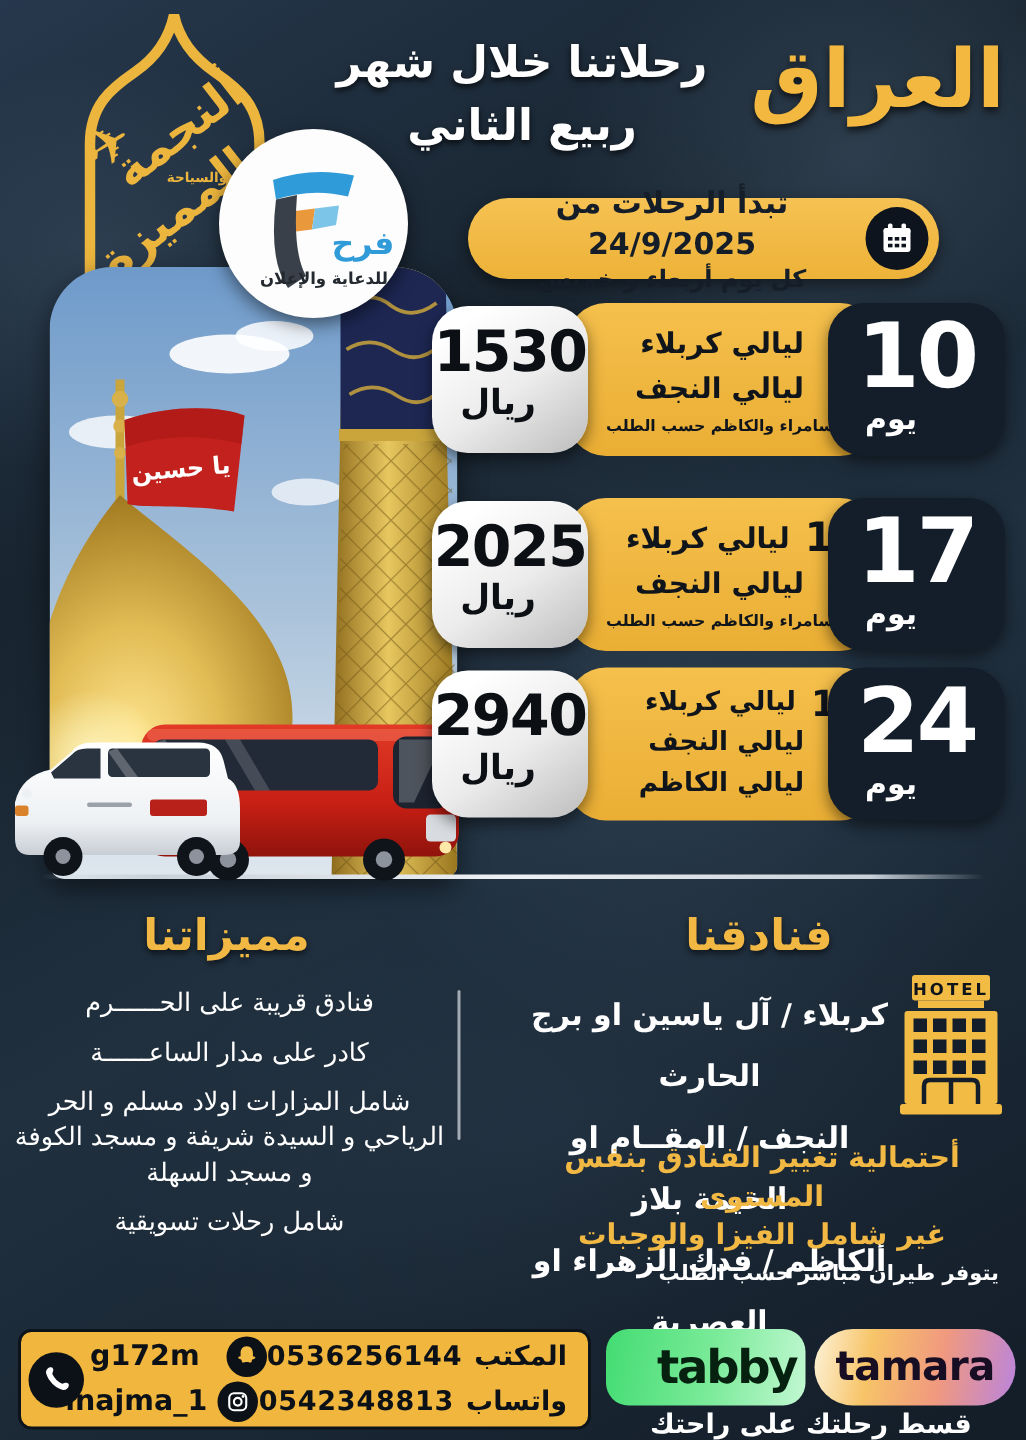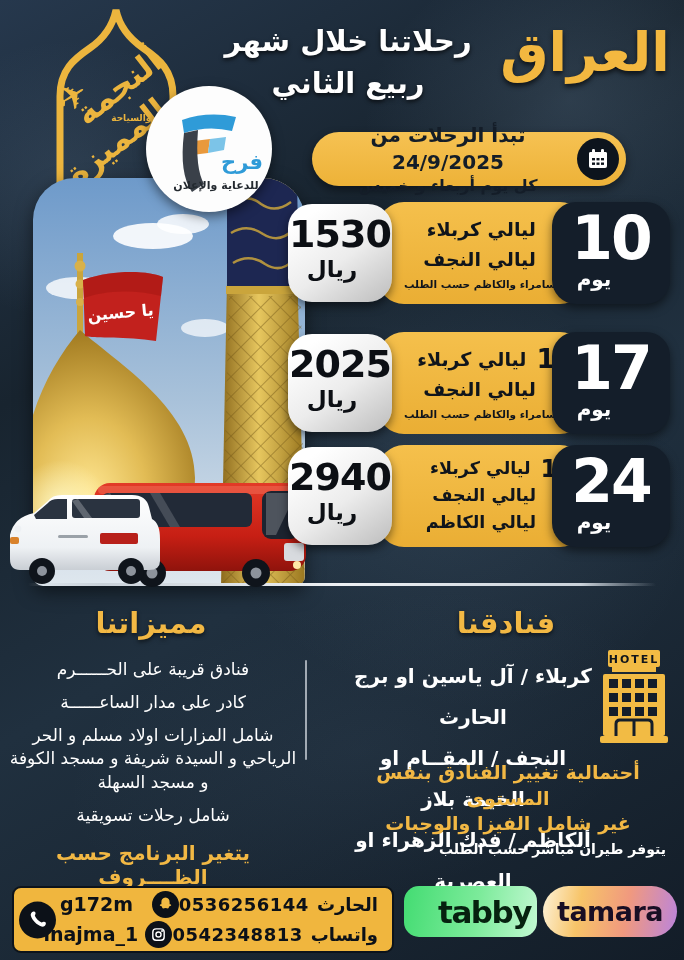--- a/index.html
+++ b/index.html
@@ -343,21 +343,20 @@
     </div>
   </div>
 
   <div class="features-title">مميزاتنا</div>
   <div class="features-list">
     <p>فنادق قريبة على الحــــــرم</p>
     <p>كادر على مدار الساعــــــة</p>
     <p>شامل المزارات اولاد مسلم و الحر الرياحي و السيدة شريفة و مسجد الكوفة و مسجد السهلة</p>
     <p>شامل رحلات تسويقية</p>
   </div>
-  <div class="features-highlight">يتغير البرنامج حسب الظــــروف</div>
 
   <div class="divider-v"></div>
 
   <div class="hotels-title">فنادقنا</div>
   <div class="hotels-list">
     <p>كربلاء / آل ياسين او برج الحارث</p>
     <p>النجف / المقــام او الخيمة بلاز</p>
     <p>ألكاظم / فدك الزهراء او العصرية</p>
   </div>
   <div class="hotel-icon">
@@ -389,21 +388,21 @@
   <div class="hotels-note-2">غير شامل الفيزا والوجبات</div>
   <div class="hotels-white-note">يتوفر طيران مباشر حسب الطلب</div>
 
   <div class="contact-box">
     <div class="phone-circle">
       <svg viewBox="0 0 24 24" width="20" height="20">
         <path d="M6.5,2.4 C8.4,1.9 9.4,3.6 9.0,5.2 L8.2,7.6 C9.6,10.9 12.9,14.2 16.2,15.6 L18.6,14.8 C20.2,14.4 21.9,15.4 21.4,17.3 C21,19.3 18.7,21.1 16.2,20.4 C10.6,18.8 5,13.2 3.4,7.6 C2.7,5.1 4.5,2.8 6.5,2.4 Z" fill="#ffffff"></path>
       </svg>
     </div>
     <div class="contact-row">
-      <span class="clabel">الحارث</span>
+      <span class="clabel">المكتب</span>
       <span class="cnumber">0536256144</span>
       <span class="social-circle">
         <svg viewBox="0 0 24 24" width="19" height="19">
           <path d="M12,3.2 C8.4,3.2 6.8,6 6.8,9 L6.8,11.6 C6,11.6 4.4,12.3 4.8,13.1 C5.2,13.9 6.8,13.9 7.6,14.7 C8,15.5 7.6,16.4 8.4,16.8 C9.3,17.2 10.4,16.4 12,16.4 C13.6,16.4 14.7,17.2 15.6,16.8 C16.4,16.4 16,15.5 16.4,14.7 C17.2,13.9 18.8,13.9 19.2,13.1 C19.6,12.3 18,11.6 17.2,11.6 L17.2,9 C17.2,6 15.6,3.2 12,3.2 Z" fill="#f2bb44"></path>
         </svg>
       </span>
       <span class="chandle">g172m</span>
     </div>
     <div class="contact-row">
       <span class="clabel">واتساب</span>
@@ -414,13 +413,14 @@
           <circle cx="12" cy="12" r="3.6" fill="none" stroke="#ffffff" stroke-width="2"></circle>
           <circle cx="17" cy="7" r="1.4" fill="#ffffff"></circle>
         </svg>
       </span>
       <span class="chandle">lnajma_1</span>
     </div>
   </div>
 
   <div class="tabby-badge">tabby</div>
   <div class="tamara-badge">tamara</div>
+  <div class="payments-caption">قسط رحلتك على راحتك</div>
 </div>
 
 </body></html>

